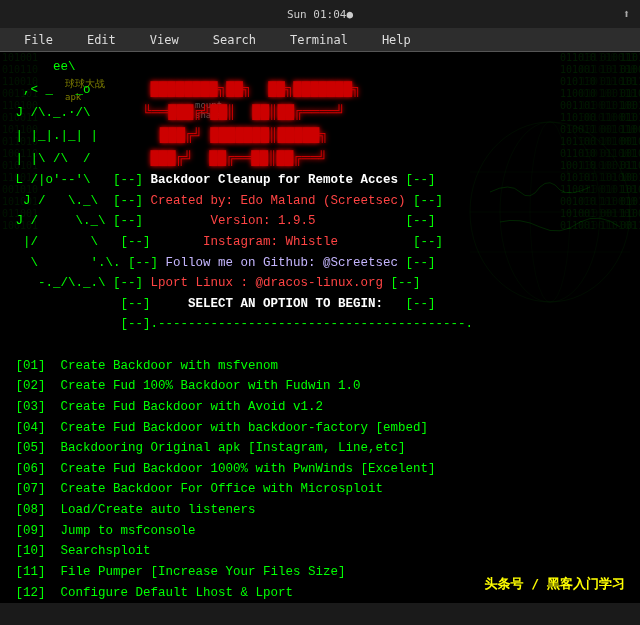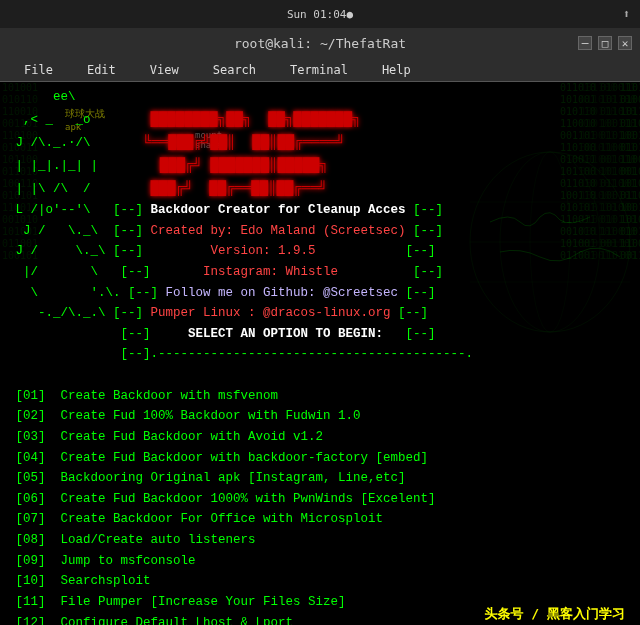--- a/index.html
+++ b/index.html
@@ -150,28 +150,20 @@
 </head>
 <body>
 
 <div>
 
   <div class="system-bar">
     <span>Sun 01:04●</span>
     <span class="upload-icon">⬆</span>
   </div>
 
-  <div class="title-bar">
-    <span>root@kali: ~/ThefatRat</span>
-    <div class="window-controls">
-      <div class="window-btn">─</div>
-      <div class="window-btn">□</div>
-      <div class="window-btn">✕</div>
-    </div>
-  </div>
 
   <div class="menu-bar">
     <span class="menu-item">File</span>
     <span class="menu-item">Edit</span>
     <span class="menu-item">View</span>
     <span class="menu-item">Search</span>
     <span class="menu-item">Terminal</span>
     <span class="menu-item">Help</span>
   </div>
 
@@ -199,26 +191,26 @@
     </div>
 
     <div class="top-left-text" style="top:25px; left:65px; color:#cccc00; font-size:10px;">球球大战<br><span style="font-size:9px">apk</span></div>
     <div style="position:absolute;top:48px;left:195px;color:#aaa;font-size:9px;z-index:5;opacity:0.5;text-align:center;">mount-<br>shared</div>
 
     <pre class="terminal-text" style="position:relative;z-index:10;padding:5px 8px;margin:0;"><span style="color:#00ff00">      ee\
   ,&lt; _   _o        </span><span style="color:#cc0000;font-size:14px;font-weight:bold;text-shadow:0 0 5px #ff0000;">████████╗██╗  ██╗███████╗</span>
 <span style="color:#00ff00"> J /\._.·/\       </span><span style="color:#cc0000;font-size:14px;font-weight:bold;text-shadow:0 0 5px #ff0000;">╚══███╔╝██║  ██║██╔════╝</span>
 <span style="color:#00ff00"> | |_|.|_| |      </span><span style="color:#cc0000;font-size:14px;font-weight:bold;text-shadow:0 0 5px #ff0000;">  ███╔╝ ███████║█████╗  </span>
 <span style="color:#00ff00"> | |\ /\  /        </span><span style="color:#cc0000;font-size:14px;font-weight:bold;text-shadow:0 0 5px #ff0000;">███╔╝  ██╔══██║██╔══╝  </span>
-<span style="color:#00ff00"> L /|o'--'\   [--] </span><span style="color:#ffffff;font-weight:bold;">Backdoor Creator for Cleanup Acces</span><span style="color:#00ff00"> [--]</span>
+<span style="color:#00ff00"> L /|o'--'\   [--] </span><span style="color:#ffffff;font-weight:bold;">Backdoor Cleanup for Remote Acces</span><span style="color:#00ff00"> [--]</span>
 <span style="color:#00ff00">  J /   \._\  [--] </span><span style="color:#ff4444;">Created by: Edo Maland (Screetsec)</span><span style="color:#00ff00"> [--]</span>
 <span style="color:#00ff00"> J /     \._\ [--] </span><span style="color:#ff4444;">        Version: 1.9.5           </span><span style="color:#00ff00"> [--]</span>
 <span style="color:#00ff00">  |/       \   [--] </span><span style="color:#ff4444;">      Instagram: Whistle          </span><span style="color:#00ff00">[--]</span>
 <span style="color:#00ff00">   \       '.\. [--] </span><span style="color:#c4b5fd;">Follow me on Github: @Screetsec</span><span style="color:#00ff00"> [--]</span>
-<span style="color:#00ff00">    -._/\._.\ [--] </span><span style="color:#ff4444;">Pumper Linux : @dracos-linux.org</span><span style="color:#00ff00"> [--]</span>
+<span style="color:#00ff00">    -._/\._.\ [--] </span><span style="color:#ff4444;">Lport Linux : @dracos-linux.org</span><span style="color:#00ff00"> [--]</span>
 <span style="color:#00ff00">               [--] </span><span style="color:#ffffff;font-weight:bold;">    SELECT AN OPTION TO BEGIN:   </span><span style="color:#00ff00">[--]</span>
 <span style="color:#00ff00">               [--].</span><span style="color:#00ff00">-----------------------------------------</span><span style="color:#00ff00">.</span>
 <span style="color:#00ff00">
  [01]  Create Backdoor with msfvenom
  [02]  Create Fud 100% Backdoor with Fudwin 1.0
  [03]  Create Fud Backdoor with Avoid v1.2
  [04]  Create Fud Backdoor with backdoor-factory [embed]
  [05]  Backdooring Original apk [Instagram, Line,etc]
  [06]  Create Fud Backdoor 1000% with PwnWinds [Excelent]
  [07]  Create Backdoor For Office with Microsploit

